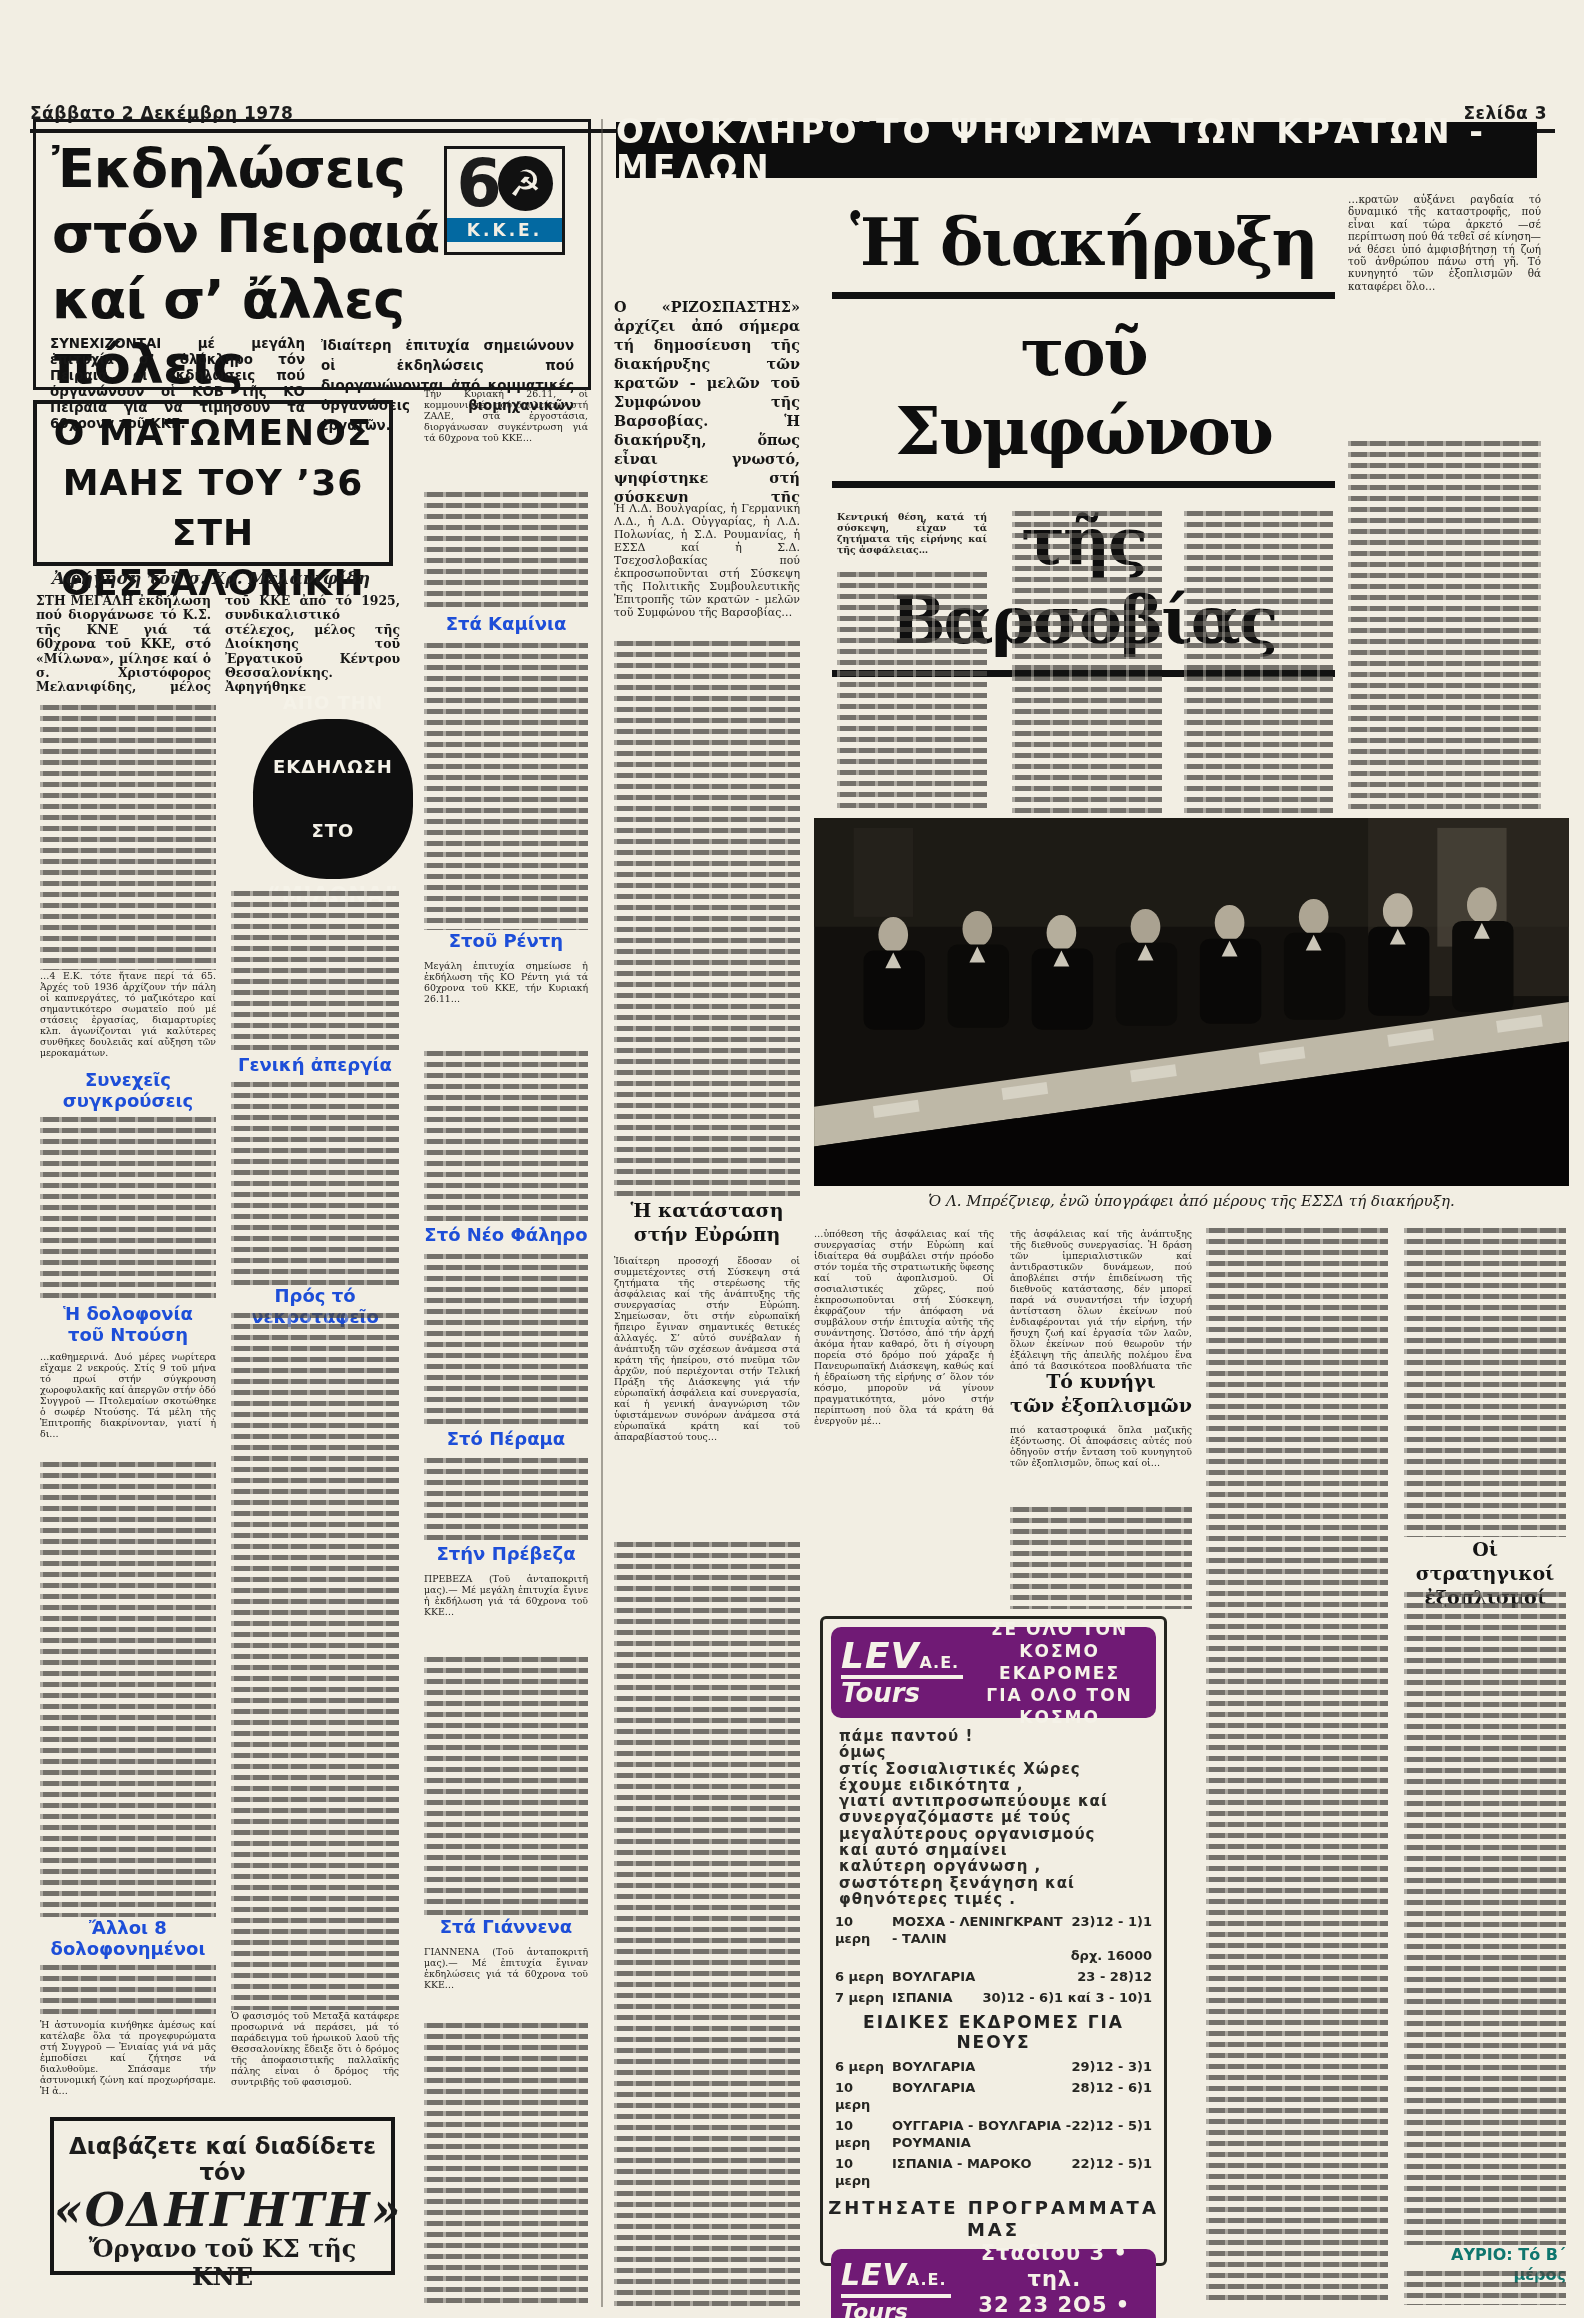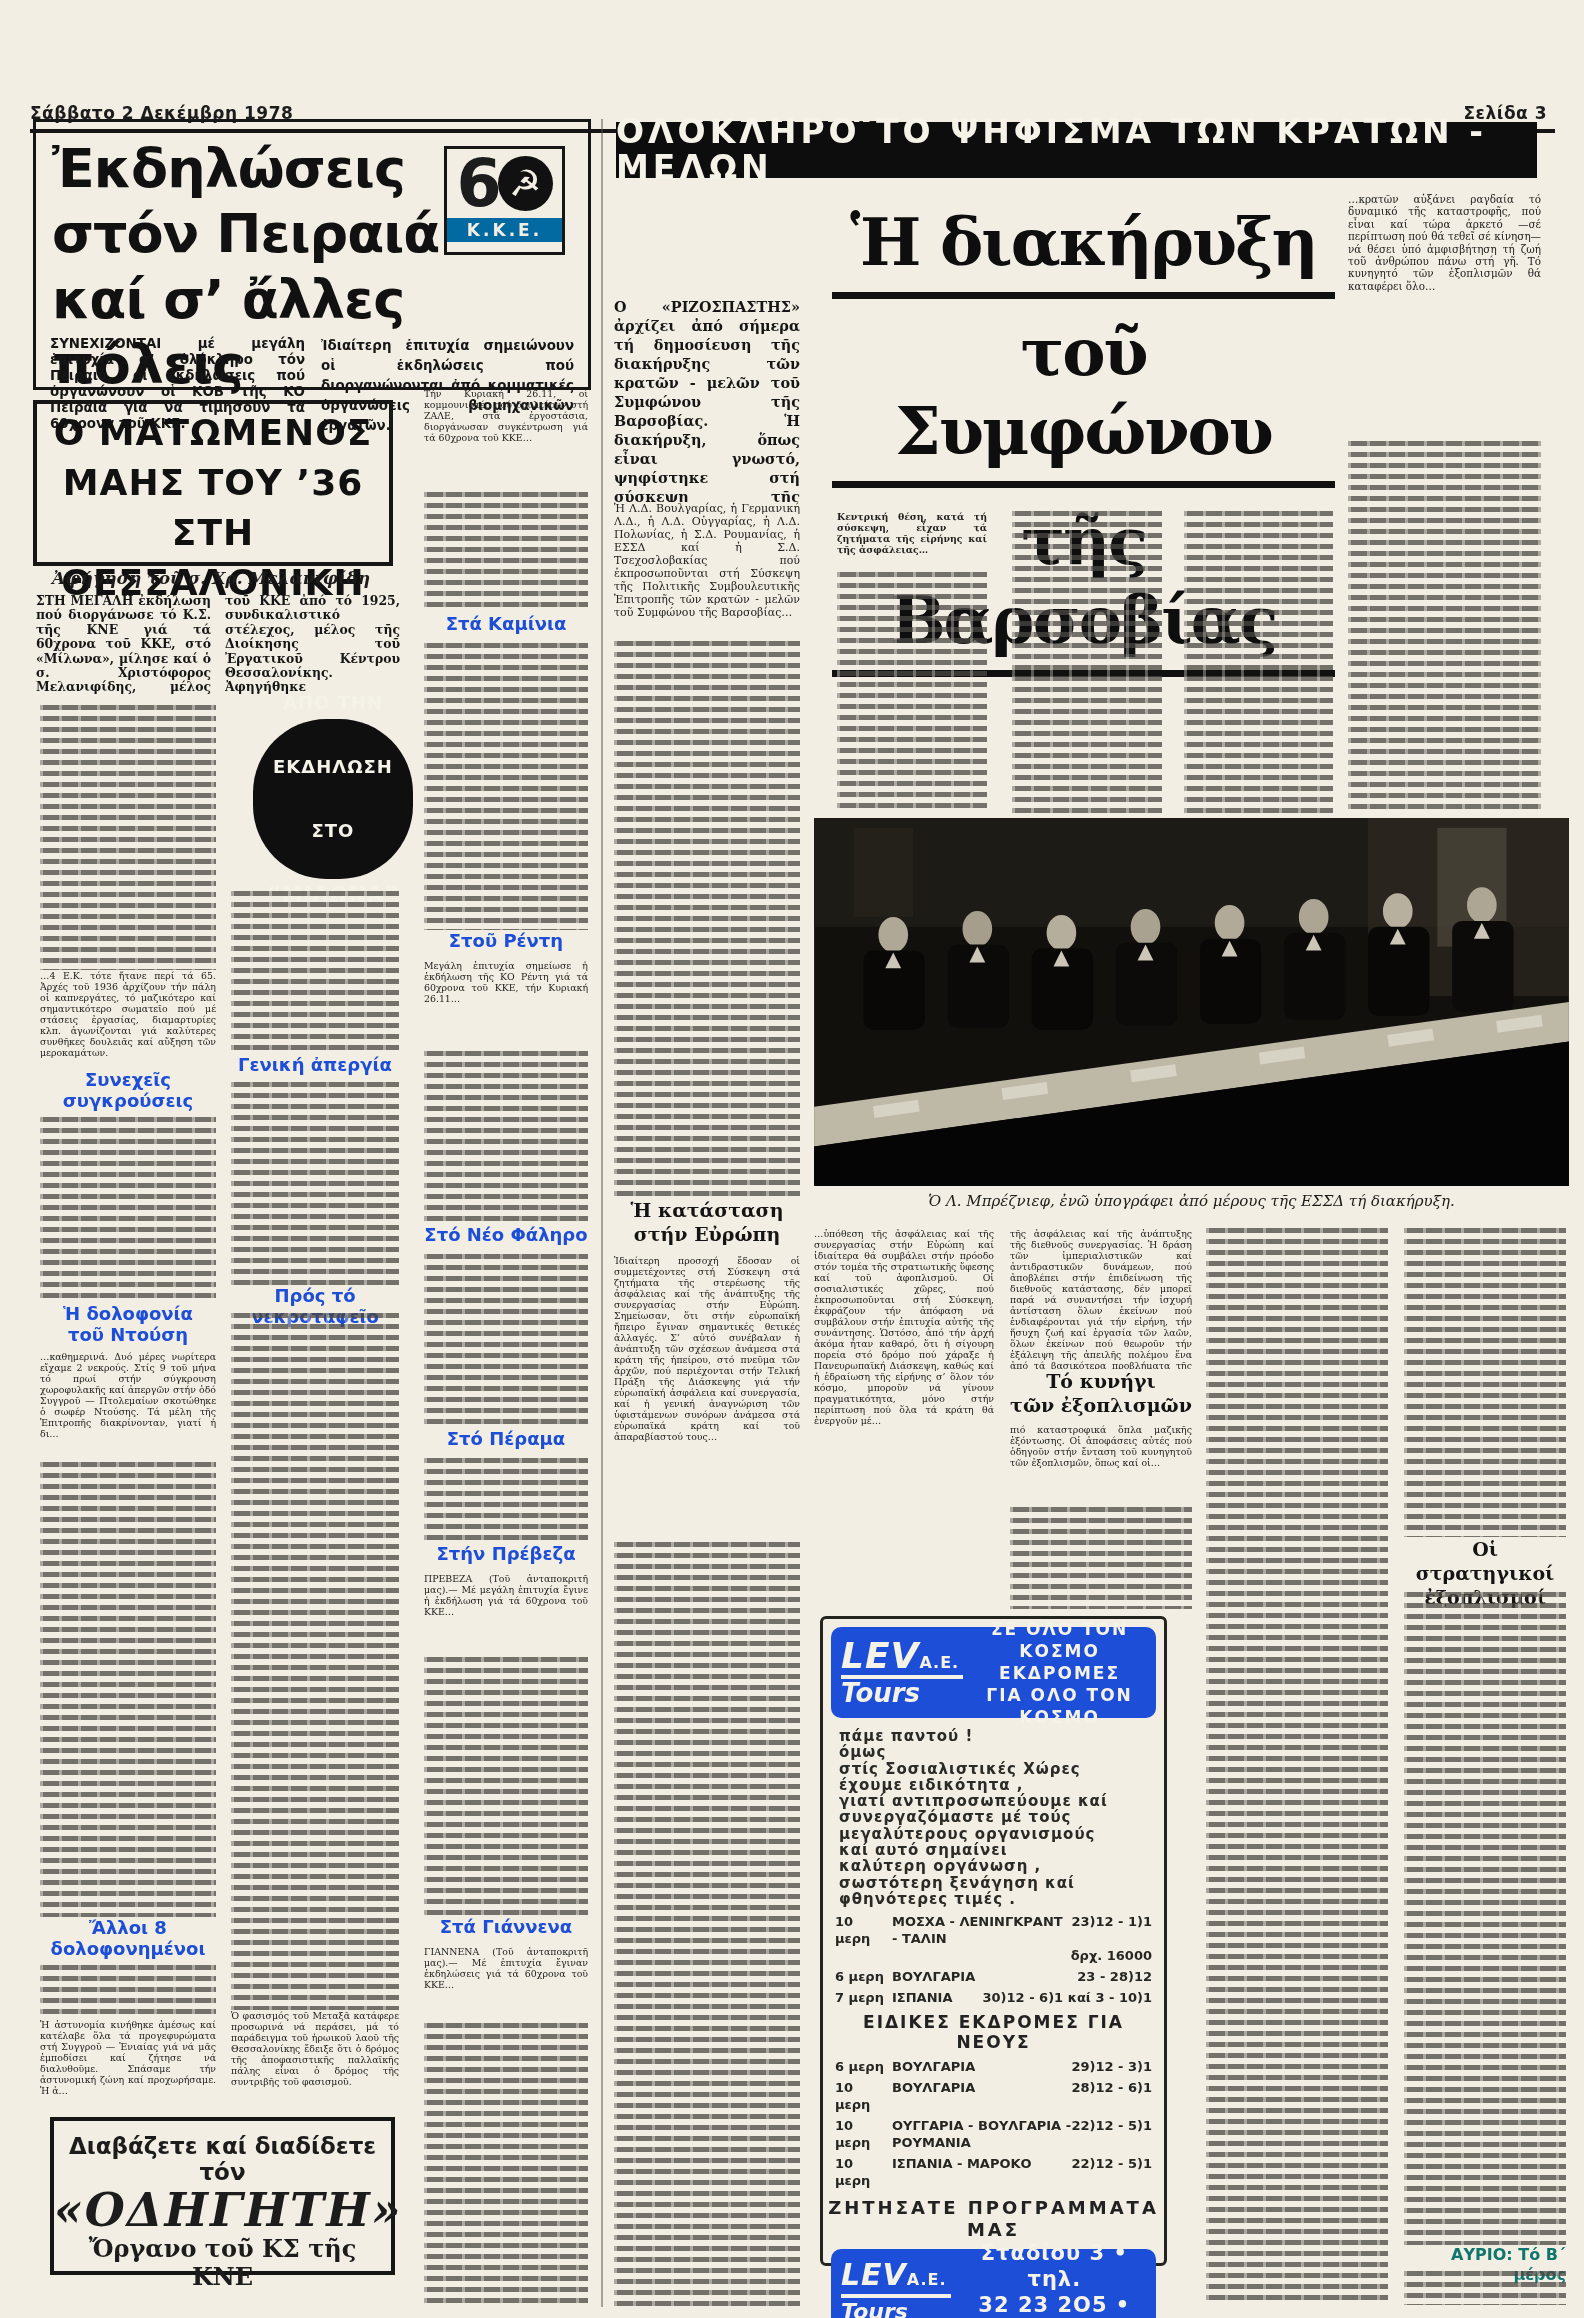--- a/index.html
+++ b/index.html
@@ -43,21 +43,21 @@
       align-items:center;justify-content:center;text-align:center;}
   .milona div{font:bold 18px/22px "DejaVu Sans",sans-serif;letter-spacing:1px;}
   
   .banner{background:#0d0d0d;color:#f5f2e8;display:flex;align-items:center;justify-content:center;
       font:bold 33px/36px "DejaVu Sans",sans-serif;letter-spacing:4px;}
   .whl{font:bold 65px/79px "DejaVu Serif",serif;letter-spacing:-2px;text-align:center;color:#0e0e0e;
       border-bottom:7px solid #111;padding-bottom:10px;margin-bottom:14px;}
   .caption{font:italic 15px/18px "DejaVu Serif",serif;text-align:center;color:#1e1d1a;}
   
   .ad-box{border:3px solid #24241f;border-radius:6px;background:#f2eee3;}
-  .ad-band{background:#1d4ed8;border-radius:10px;color:#f5f2e8;display:flex;align-items:center;}
+  .ad-band{background:#701a75;border-radius:10px;color:#f5f2e8;display:flex;align-items:center;}
   .lev-main{font:bold italic 36px/34px "DejaVu Sans",sans-serif;letter-spacing:1px;border-bottom:4px solid #f5f2e8;padding:0 4px 2px 0;}
   .lev-ae{font:bold 16px "DejaVu Sans",sans-serif;font-style:normal;}
   .lev-tours{font:bold italic 26px/28px "DejaVu Sans",sans-serif;}
   .ad-slogan{font:bold 17px/22px "DejaVu Sans",sans-serif;letter-spacing:2px;text-align:center;}
   .ad-bodyline{font:bold 15px/16.3px "DejaVu Sans",sans-serif;letter-spacing:1px;color:#2a2a26;}
   .trip-row{display:flex;flex-wrap:wrap;font:bold 13px/17px "DejaVu Sans",sans-serif;color:#262622;margin-bottom:4px;}
   .trip-row .f-days{width:57px;flex:none;}
   .trip-row .f-dest{flex:1;}
   .trip-row .f-dates{flex:none;text-align:right;}
   .trip-row .f-price{flex-basis:100%;text-align:right;}

